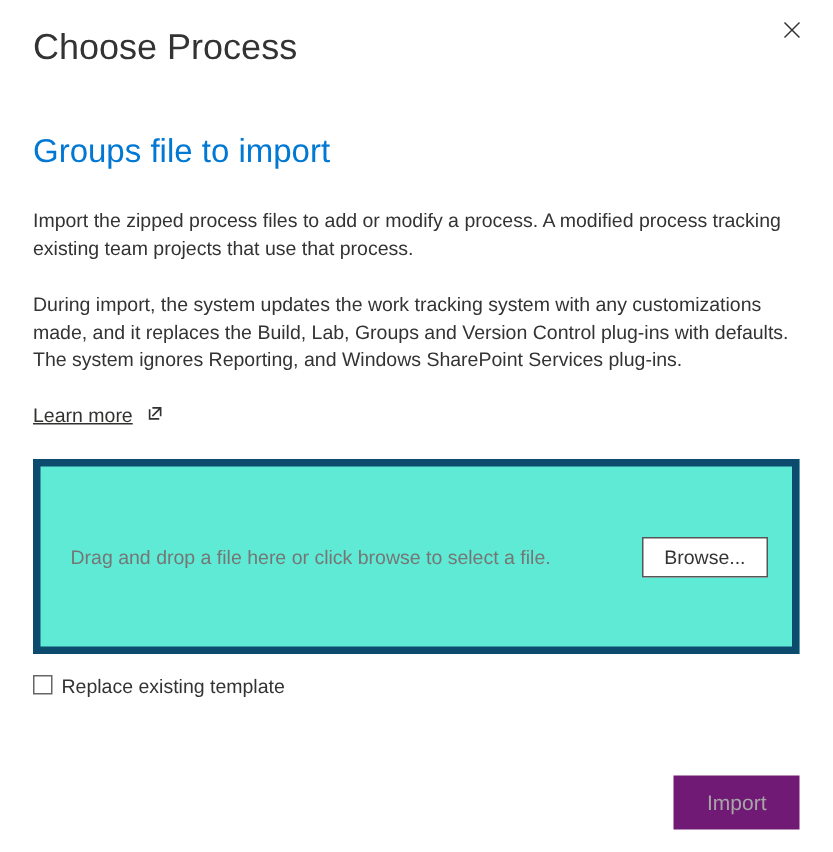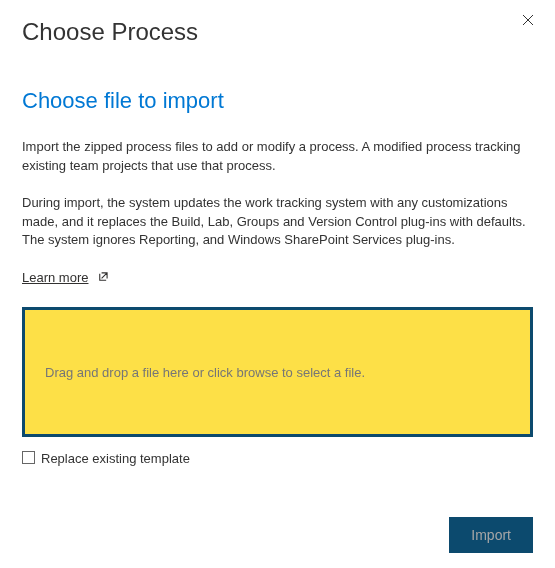--- a/index.html
+++ b/index.html
@@ -60,22 +60,22 @@
       color: #323130;
       text-decoration: underline;
       cursor: pointer;
       margin-bottom: 22px;
     }
     .learn-more svg {
       width: 11px;
       height: 11px;
     }
     .drop-zone {
-      background: #fde047;
-      border: 3px solid #0c4a6e;
+      background: #5eead4;
+      border: 5px solid #0c4a6e;
       height: 130px;
       display: flex;
       align-items: center;
       justify-content: space-between;
       padding: 0 16px 0 20px;
       margin-bottom: 14px;
     }
     .drop-text {
       font-size: 13px;
       color: #767676;
@@ -105,21 +105,21 @@
       font-size: 13px;
       color: #333333;
       cursor: pointer;
     }
     .footer {
       position: absolute;
       bottom: 15px;
       right: 22px;
     }
     .import-btn {
-      background: #0c4a6e;
+      background: #701a75;
       border: none;
       padding: 10px 22px;
       font-size: 14px;
       color: #a6a6a6;
       cursor: not-allowed;
       font-family: inherit;
     }
   </style>
 </head>
 <body>
@@ -127,35 +127,36 @@
 <div class="close-btn">
   <svg viewBox="0 0 12 12">
     <line x1="1" y1="1" x2="11" y2="11" stroke="currentColor" stroke-width="1"></line>
     <line x1="11" y1="1" x2="1" y2="11" stroke="currentColor" stroke-width="1"></line>
   </svg>
 </div>
 
 <div class="container">
   <h1 class="title">Choose Process</h1>
 
-  <h2 class="subtitle">Choose file to import</h2>
+  <h2 class="subtitle">Groups file to import</h2>
 
   <p class="description">Import the zipped process files to add or modify a process. A modified process tracking existing team projects that use that process.</p>
 
   <p class="description">During import, the system updates the work tracking system with any customizations made, and it replaces the Build, Lab, Groups and Version Control plug-ins with defaults. The system ignores Reporting, and Windows SharePoint Services plug-ins.</p>
 
   <a class="learn-more">
     <span>Learn more</span>
     <svg viewBox="0 0 12 12">
       <path d="M3 2 L3 9 L10 9 M5 1 L11 1 L11 7 M11 1 L5 7" stroke="currentColor" stroke-width="1.2" fill="none"></path>
     </svg>
   </a>
 
   <div class="drop-zone">
     <span class="drop-text">Drag and drop a file here or click browse to select a file.</span>
+    <button class="browse-btn">Browse...</button>
   </div>
 
   <div class="checkbox-row">
     <div class="checkbox"></div>
     <label class="checkbox-label">Replace existing template</label>
   </div>
 </div>
 
 <div class="footer">
   <button class="import-btn">Import</button>

